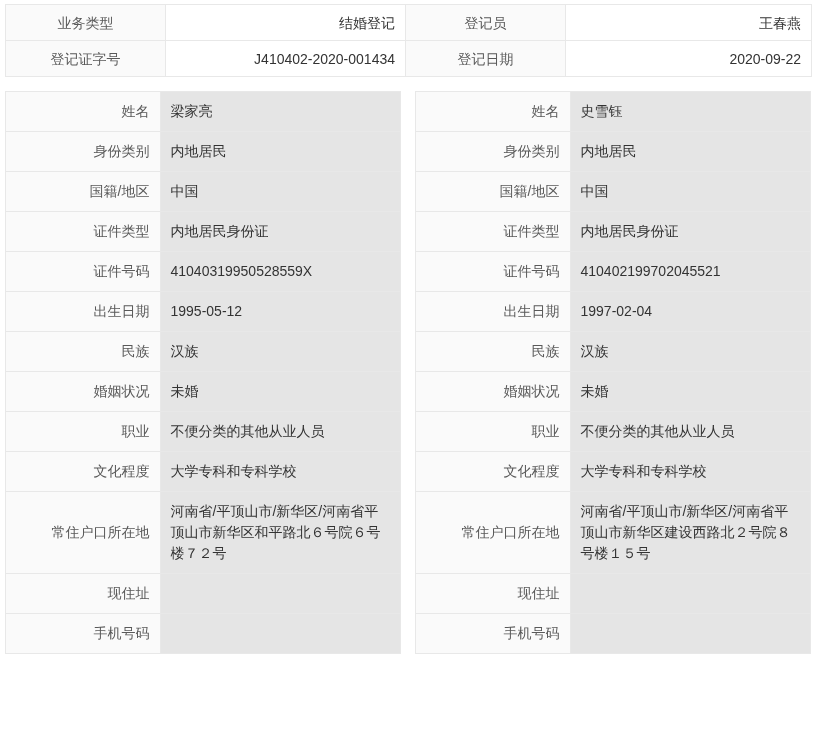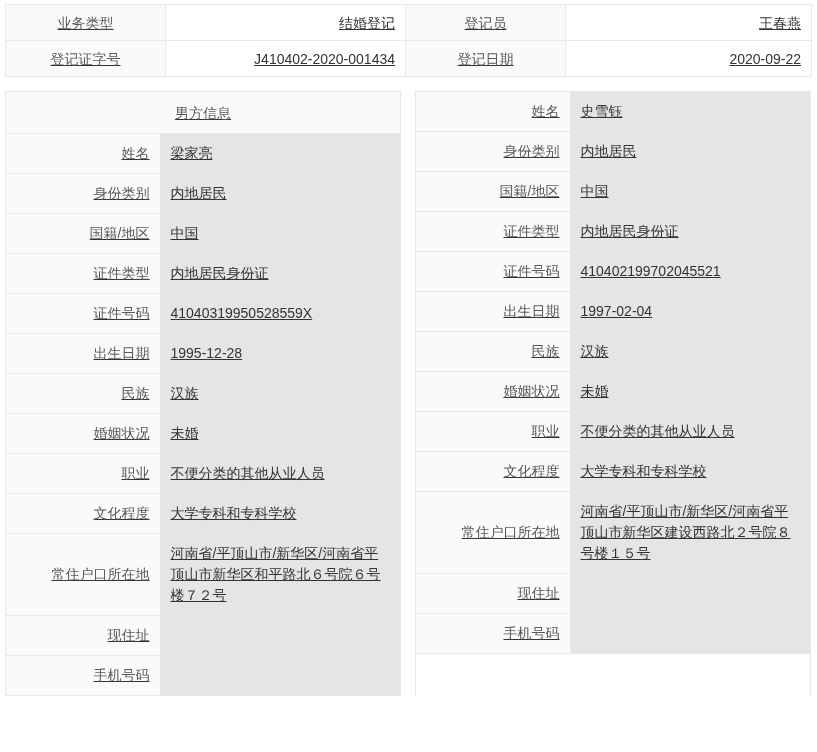--- a/index.html
+++ b/index.html
@@ -12,21 +12,20 @@
     height: 752px;
     font-family: "Liberation Sans", "DejaVu Sans", sans-serif;
     font-size: 14px;
     color: #333333;
     overflow: hidden;
   }
   .page {
     width: 817px;
     padding: 0;
     box-sizing: border-box;
-    text-decoration: underline;
   }
 
   
   table.info {
     border-collapse: collapse;
     table-layout: fixed;
     width: 807px;
     margin: 4px 5px 0 5px;
     background: #ffffff;
   }
@@ -129,21 +128,20 @@
         <td class="val">J410402-2020-001434</td>
         <td class="lbl">登记日期</td>
         <td class="val">2020-09-22</td>
       </tr>
     </tbody>
   </table>
 
   <div class="panels">
 
     <div class="panel">
-      <div class="panel-title">男方信息</div>
       <table class="person">
         <tbody id="male-body">
             <tr>
               <td class="pl">姓名</td>
               <td class="pv">梁家亮</td>
             </tr>
             <tr>
               <td class="pl">身份类别</td>
               <td class="pv">内地居民</td>
             </tr>
@@ -154,21 +152,21 @@
             <tr>
               <td class="pl">证件类型</td>
               <td class="pv">内地居民身份证</td>
             </tr>
             <tr>
               <td class="pl">证件号码</td>
               <td class="pv">41040319950528559X</td>
             </tr>
             <tr>
               <td class="pl">出生日期</td>
-              <td class="pv">1995-12-28</td>
+              <td class="pv">1995-05-12</td>
             </tr>
             <tr>
               <td class="pl">民族</td>
               <td class="pv">汉族</td>
             </tr>
             <tr>
               <td class="pl">婚姻状况</td>
               <td class="pv">未婚</td>
             </tr>
             <tr>

